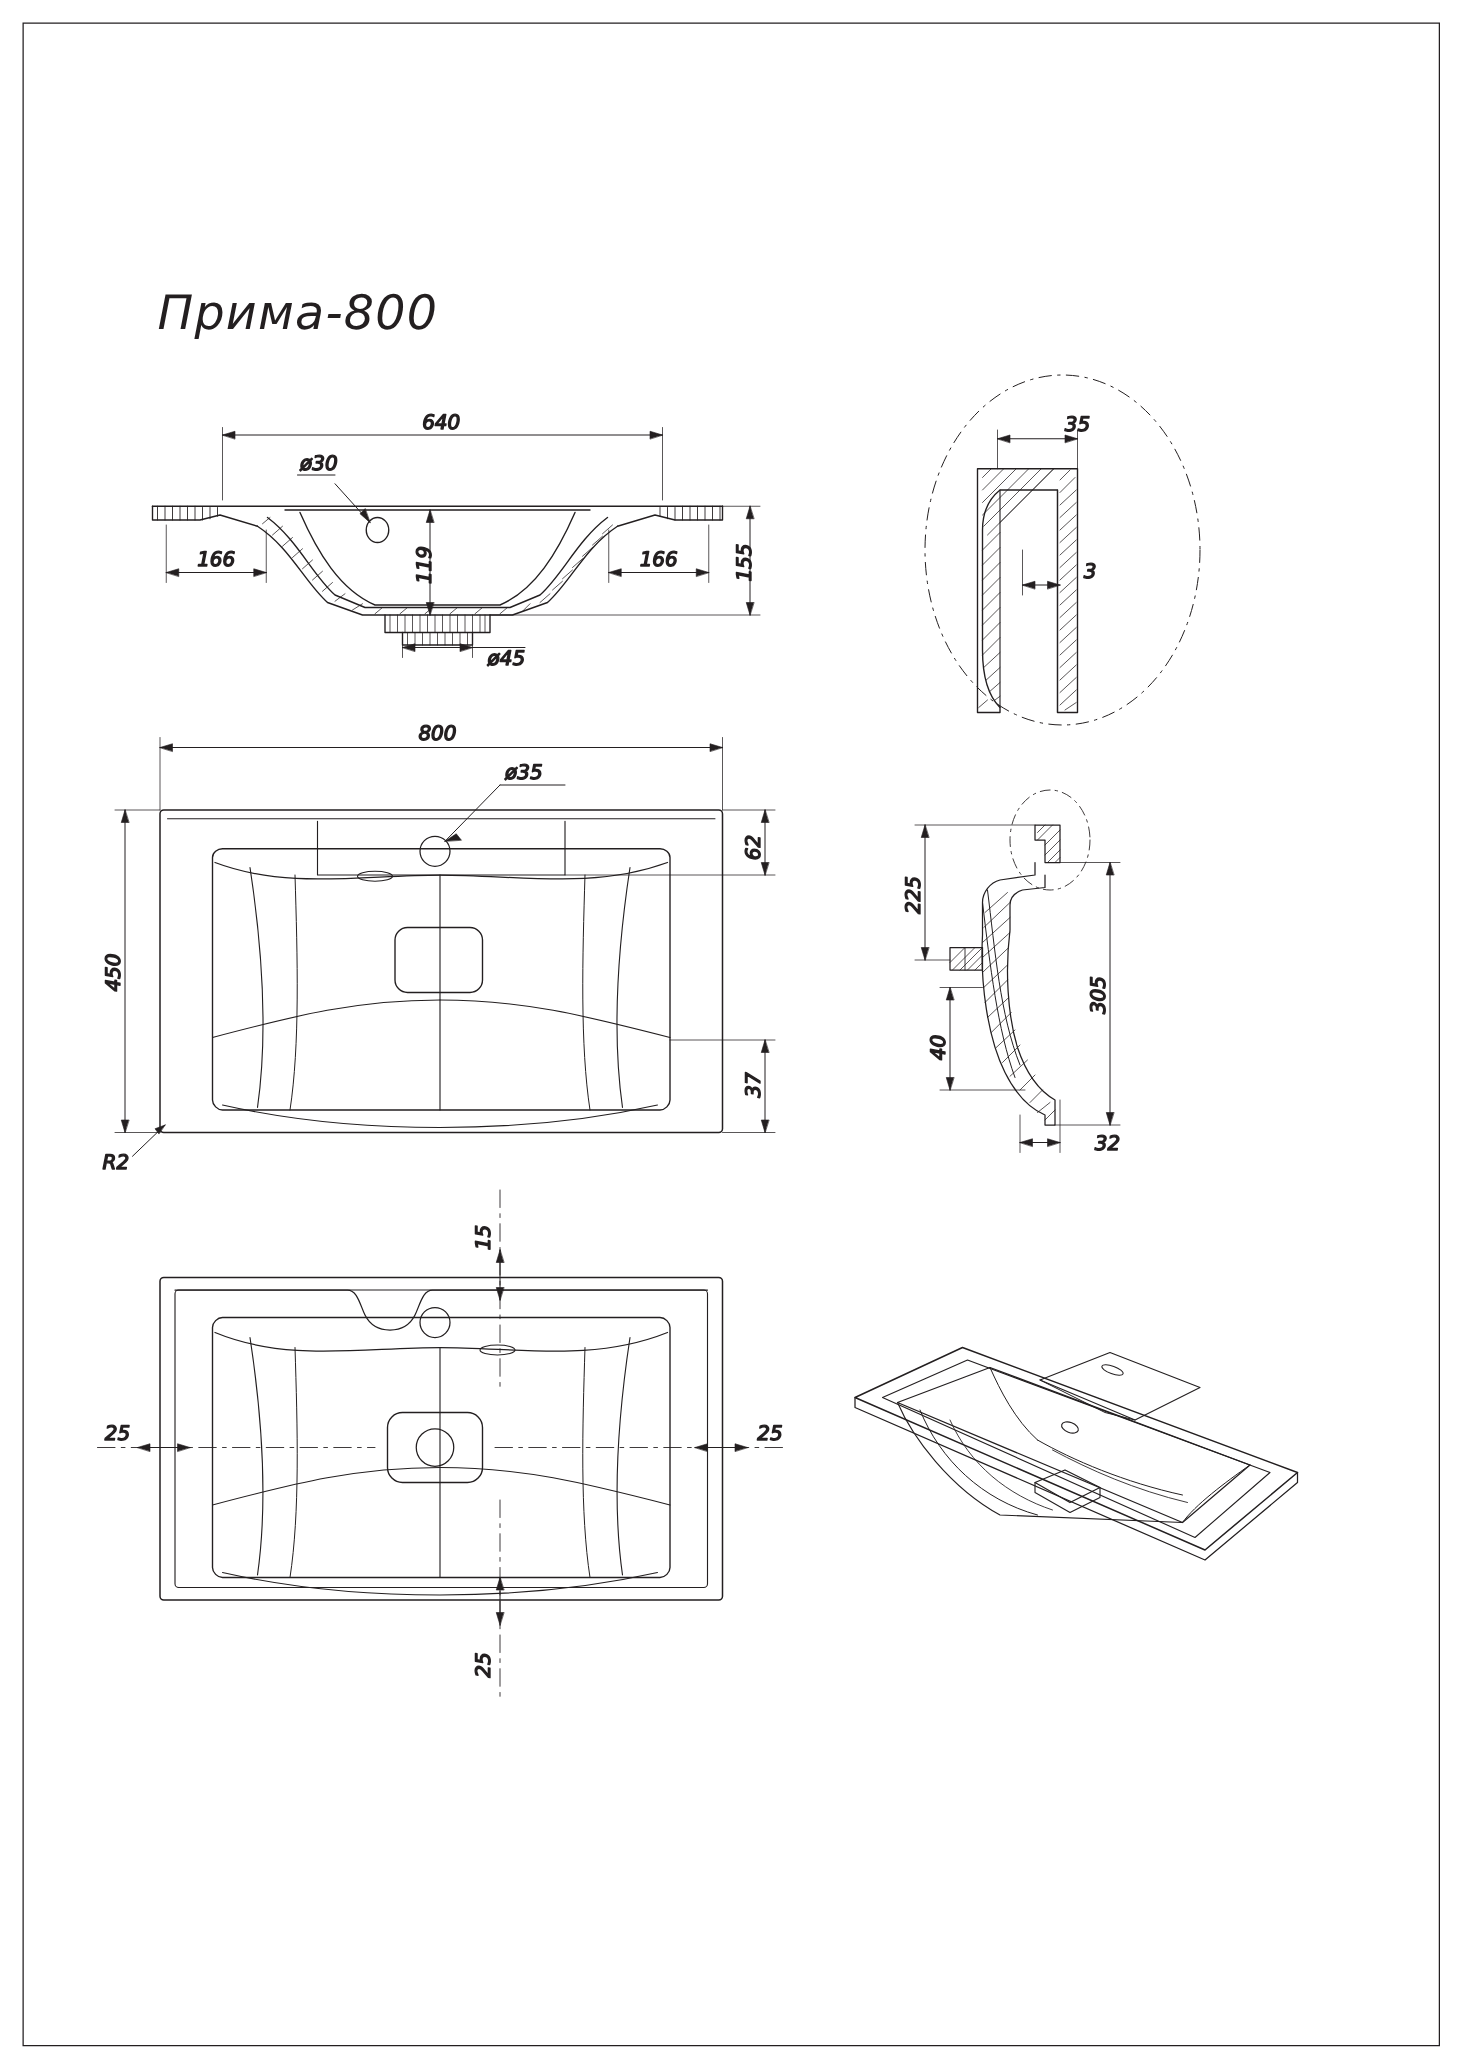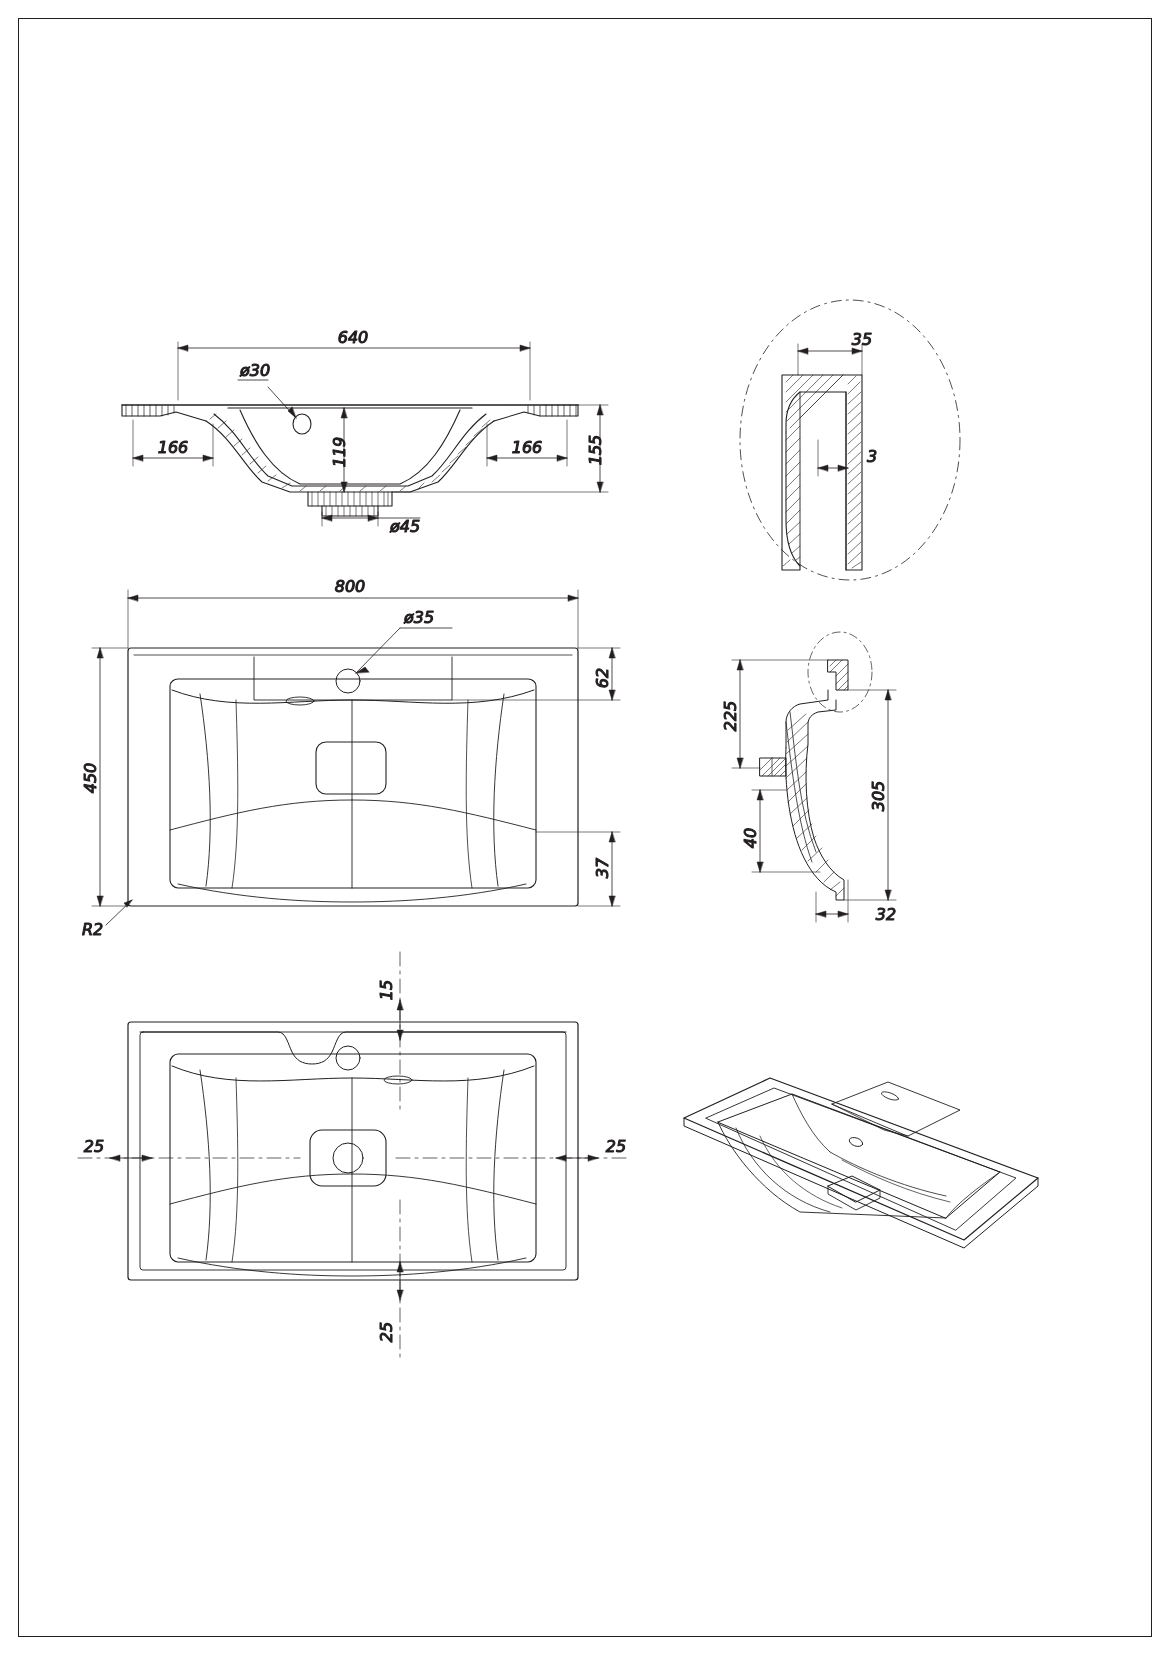--- a/index.html
+++ b/index.html
@@ -53,20 +53,21 @@
     fill: #231f20;
   }
 </style>
 </head>
 <body>
 
 <div id="sheet">
 
   <div class="frame"></div>
 
+  <div class="title">Прима-800</div>
 
   <svg class="draw" viewBox="0 0 1170 1655">
     <g fill="none" stroke="#231f20" stroke-width="1.1" stroke-linecap="round" stroke-linejoin="round">
 
       <g>
 
         <path d="M122,405 L578,405" stroke-width="1.3"></path>
 
         <path d="M122,405 L122,416 L160,416 L176,412 L206,421"></path>
 

